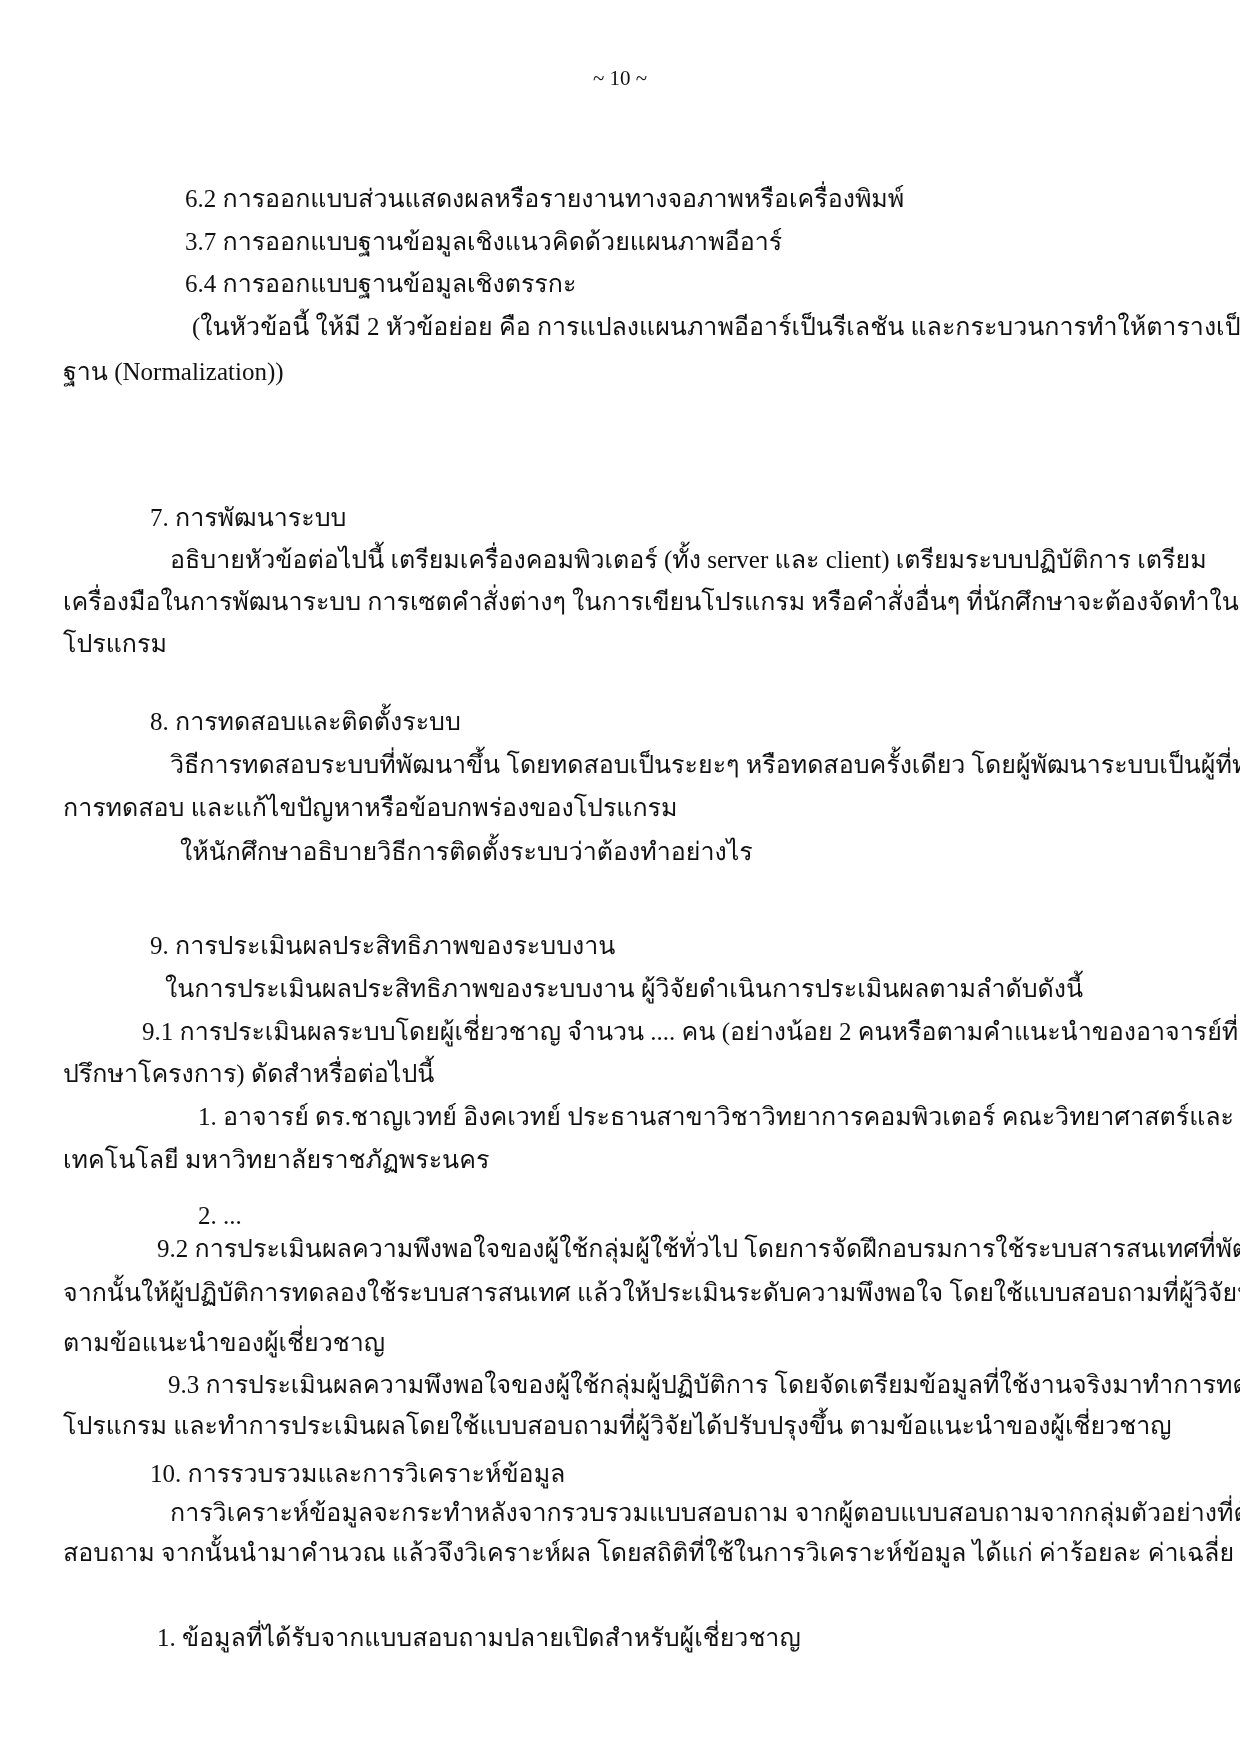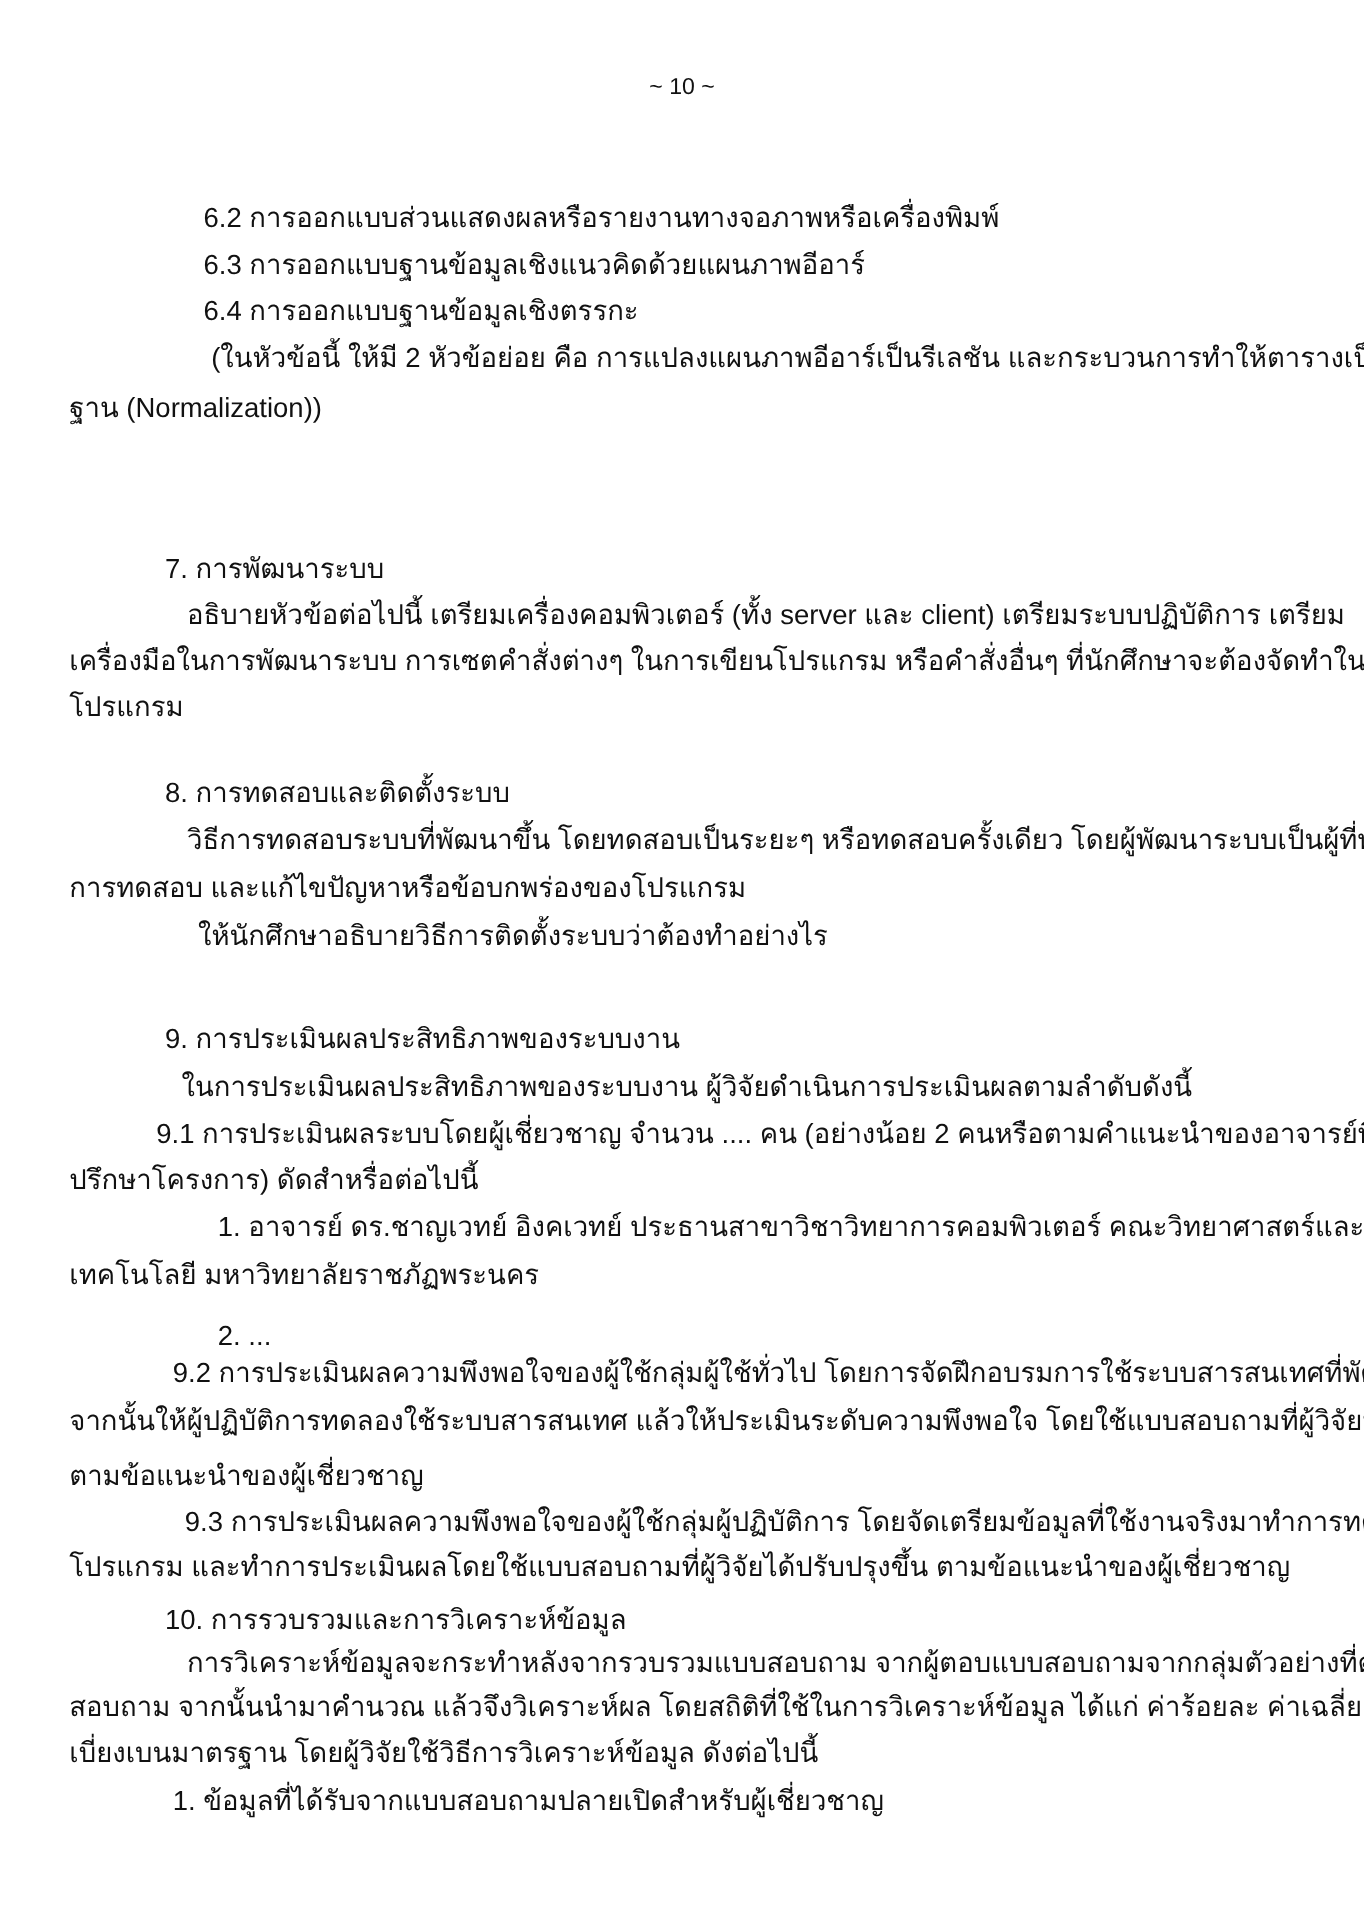--- a/index.html
+++ b/index.html
@@ -1,21 +1,21 @@
 <!DOCTYPE html>
 <html><head>
 <meta charset="utf-8">
 <style>
   html,body{margin:0;padding:0;background:#888;}
   .page{
     position:relative;
     width:1240px;height:1754px;
     margin:0 auto;
     background:#ffffff;
-    font-family:Liberation Sans, sans-serif;
+    font-family:Liberation Serif, serif;
     color:#111111;
     overflow:hidden;
   }
   .ln{
     position:absolute;
     font-size:25px;
     line-height:1.25;
     white-space:nowrap;
     letter-spacing:0px;
   }
@@ -28,21 +28,21 @@
   }
 </style>
 </head>
 <body>
 
 <div class="page">
 
   <div class="page-num" style="top:66px">~ 10 ~</div>
 
   <div class="ln" style="top:183px;left:185px">6.2 การออกแบบส่วนแสดงผลหรือรายงานทางจอภาพหรือเครื่องพิมพ์</div>
-  <div class="ln" style="top:226px;left:185px">6.3 การออกแบบฐานข้อมูลเชิงแนวคิดด้วยแผนภาพอีอาร์</div>
+  <div class="ln" style="top:226px;left:185px">3.7 การออกแบบฐานข้อมูลเชิงแนวคิดด้วยแผนภาพอีอาร์</div>
   <div class="ln" style="top:268px;left:185px">6.4 การออกแบบฐานข้อมูลเชิงตรรกะ</div>
   <div class="ln" style="top:311px;left:192px">(ในหัวข้อนี้ ให้มี 2 หัวข้อย่อย คือ การแปลงแผนภาพอีอาร์เป็นรีเลชัน และกระบวนการทำให้ตารางเป็นบรรทัด</div>
   <div class="ln" style="top:356px;left:63px">ฐาน (Normalization))</div>
 
   <div class="ln" style="top:502px;left:150px">7. การพัฒนาระบบ</div>
   <div class="ln" style="top:544px;left:170px">อธิบายหัวข้อต่อไปนี้  เตรียมเครื่องคอมพิวเตอร์  (ทั้ง server และ client) เตรียมระบบปฏิบัติการ  เตรียม</div>
   <div class="ln" style="top:586px;left:63px">เครื่องมือในการพัฒนาระบบ  การเซตคำสั่งต่างๆ ในการเขียนโปรแกรม หรือคำสั่งอื่นๆ ที่นักศึกษาจะต้องจัดทำในการเขียน</div>
   <div class="ln" style="top:628px;left:63px">โปรแกรม</div>
 
   <div class="ln" style="top:706px;left:150px">8. การทดสอบและติดตั้งระบบ</div>
@@ -59,16 +59,15 @@
   <div class="ln" style="top:1200px;left:198px">2. ...</div>
   <div class="ln" style="top:1233px;left:157px">9.2 การประเมินผลความพึงพอใจของผู้ใช้กลุ่มผู้ใช้ทั่วไป โดยการจัดฝึกอบรมการใช้ระบบสารสนเทศที่พัฒนาขึ้น</div>
   <div class="ln" style="top:1277px;left:63px">จากนั้นให้ผู้ปฏิบัติการทดลองใช้ระบบสารสนเทศ แล้วให้ประเมินระดับความพึงพอใจ โดยใช้แบบสอบถามที่ผู้วิจัยปรับปรุงขึ้น</div>
   <div class="ln" style="top:1327px;left:63px">ตามข้อแนะนำของผู้เชี่ยวชาญ</div>
   <div class="ln" style="top:1369px;left:168px">9.3  การประเมินผลความพึงพอใจของผู้ใช้กลุ่มผู้ปฏิบัติการ  โดยจัดเตรียมข้อมูลที่ใช้งานจริงมาทำการทดสอบ</div>
   <div class="ln" style="top:1410px;left:63px">โปรแกรม และทำการประเมินผลโดยใช้แบบสอบถามที่ผู้วิจัยได้ปรับปรุงขึ้น ตามข้อแนะนำของผู้เชี่ยวชาญ</div>
 
   <div class="ln" style="top:1458px;left:150px">10. การรวบรวมและการวิเคราะห์ข้อมูล</div>
   <div class="ln" style="top:1497px;left:170px">การวิเคราะห์ข้อมูลจะกระทำหลังจากรวบรวมแบบสอบถาม  จากผู้ตอบแบบสอบถามจากกลุ่มตัวอย่างที่ต้องการ</div>
   <div class="ln" style="top:1537px;left:63px">สอบถาม จากนั้นนำมาคำนวณ แล้วจึงวิเคราะห์ผล โดยสถิติที่ใช้ในการวิเคราะห์ข้อมูล ได้แก่ ค่าร้อยละ ค่าเฉลี่ย และค่าส่วน</div>
-  <div class="ln" style="top:1579px;left:63px">เบี่ยงเบนมาตรฐาน โดยผู้วิจัยใช้วิธีการวิเคราะห์ข้อมูล ดังต่อไปนี้</div>
   <div class="ln" style="top:1622px;left:157px">1. ข้อมูลที่ได้รับจากแบบสอบถามปลายเปิดสำหรับผู้เชี่ยวชาญ</div>
 
 </div>
 
 </body></html>

